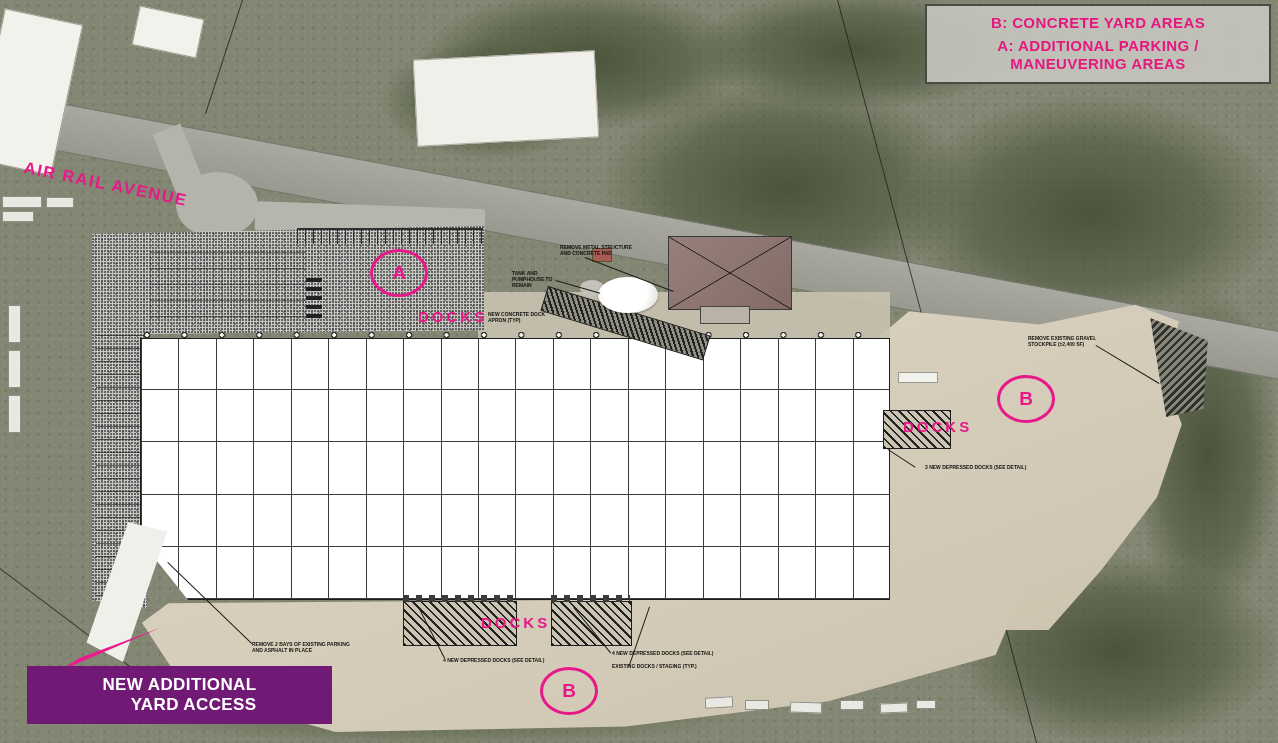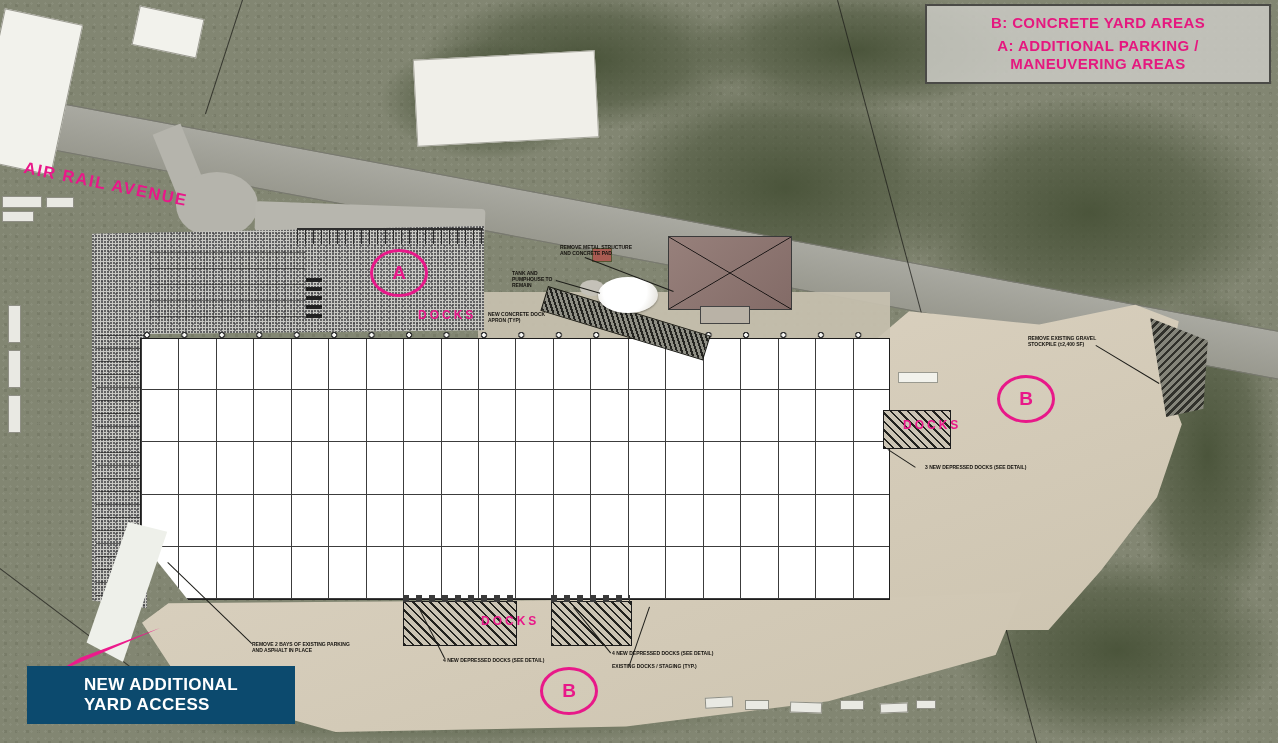--- a/index.html
+++ b/index.html
@@ -32,32 +32,32 @@
             background-color:#fff;
             background-image:repeating-linear-gradient(90deg,#3c3c3c 0 1px,transparent 1px 37.45px),
                              repeating-linear-gradient(0deg,#3c3c3c 0 1px,transparent 1px 52.2px);
             border:1.5px solid #1e1e1e;
             clip-path:polygon(0 0,100% 0,100% 100%,6.4% 100%,0 77%);}
   #colmarkers{left:142px;top:330px;width:748px;height:11px;
               background-image:radial-gradient(circle 3.4px at 5px 5px,#f7f7f4 1.6px,#333 1.9px 3px,transparent 3.5px);
               background-size:37.45px 11px;}
   .leader{height:1px;background:#1d1d19;transform-origin:0 0;}
   .note{font-size:5px;line-height:1.2;font-weight:bold;color:#14120e;}
-  .docks-label{font-size:12px;font-weight:800;letter-spacing:3px;color:#e81889;}
+  .docks-label{font-size:15px;font-weight:800;letter-spacing:3px;color:#e81889;}
   .marker{width:52px;height:42px;border:3.5px solid #e81889;border-radius:50%;
           display:flex;align-items:center;justify-content:center;
           font-size:19px;font-weight:800;color:#e81889;background:rgba(255,255,255,.04);}
   #legend{left:925px;top:4px;width:346px;height:80px;box-sizing:border-box;
           background:rgba(200,200,194,.88);border:2px solid #4a4a46;
           display:flex;flex-direction:column;align-items:center;justify-content:space-around;
           padding:6px 4px;text-align:center;}
   .legend-line{font-size:15px;font-weight:800;color:#e5187f;letter-spacing:.4px;
                line-height:1.25;white-space:pre-line;}
-  #yard-access{left:27px;top:666px;width:268px;height:58px;background:#0c4a6e;
-               display:flex;align-items:center;justify-content:center;text-align:left;
+  #yard-access{left:27px;top:666px;width:305px;height:58px;background:#701a75;
+               display:flex;align-items:center;justify-content:center;text-align:right;
                color:#fff;font-size:17px;font-weight:800;letter-spacing:.4px;
                line-height:1.2;white-space:pre-line;}
   #yard-access-arrow{left:55px;top:628px;width:105px;height:45px;background:#ec1a8c;
                      clip-path:polygon(0 100%,100% 0,24% 66%);}
   #street-label{left:26px;top:158px;width:210px;transform:rotate(11.5deg);transform-origin:0 0;
                 font-size:16.5px;font-weight:800;letter-spacing:1.6px;color:#e81889;}
 </style>
 </head>
 <body>
 

